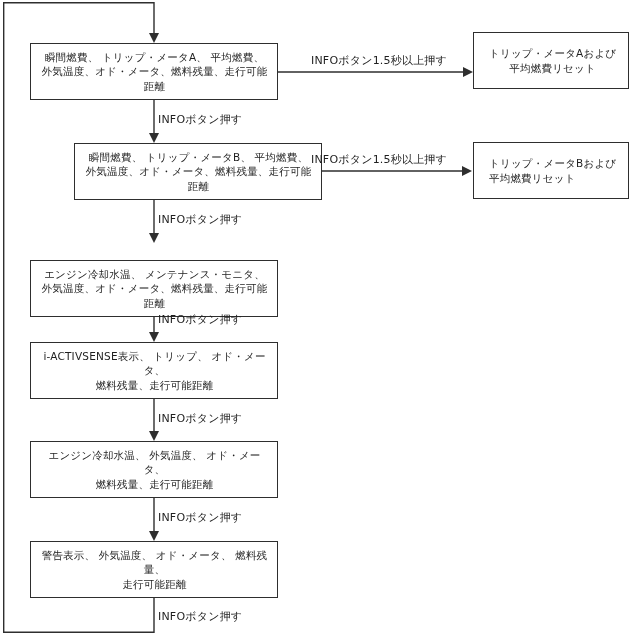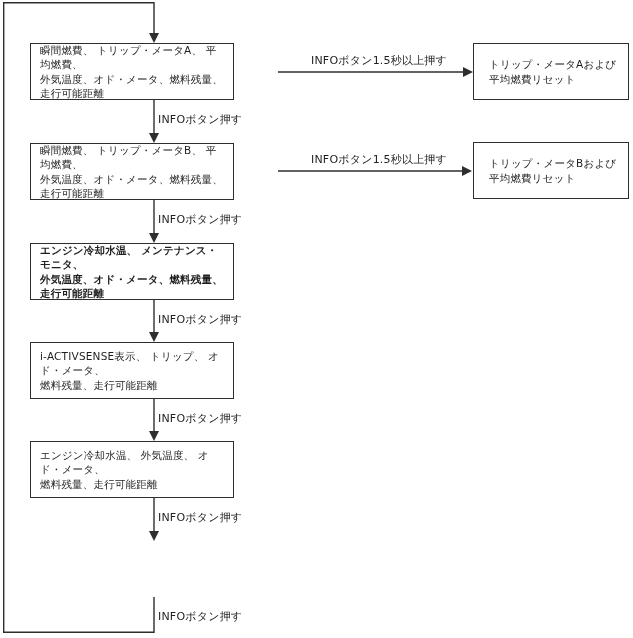--- a/index.html
+++ b/index.html
@@ -30,49 +30,50 @@
   }
   .flow-box .txt {
     white-space: pre-line;
     font-size: 10.5px;
     line-height: 14.5px;
     color: #1f1f1f;
     letter-spacing: 0.2px;
   }
   .main-box {
     left: 30px;
-    width: 204px;
+    width: 248px;
     height: 57px;
     padding-left: 9px;
     padding-right: 8px;
+    text-align: center;
   }
   .side-box {
     left: 473px;
     width: 156px;
     height: 57px;
     padding-left: 15px;
     padding-right: 4px;
   }
   .arrow-label {
     position: absolute;
     font-size: 11px;
     line-height: 13px;
     color: #1f1f1f;
     white-space: nowrap;
     letter-spacing: 0.2px;
   }
   .lbl-down { left: 158px; }
   .lbl-right { left: 311px; }
   .b1 { top: 43px; }
-  .b2 { top: 143px; }
-  .b3 { top: 243px; font-weight: bold; }
+  .b2 { top: 143px; margin-left: 44px; }
+  .b3 { top: 260px; }
   .b4 { top: 342px; }
   .b5 { top: 441px; }
   .b6 { top: 541px; }
-  .s1 { top: 43px; }
+  .s1 { top: 32px; text-align: center; }
   .s2 { top: 142px; }
   .ld1 { top: 113px; }
   .ld2 { top: 213px; }
   .ld3 { top: 313px; }
   .ld4 { top: 412px; }
   .ld5 { top: 511px; }
   .ld6 { top: 610px; }
   .lr1 { top: 54px; }
   .lr2 { top: 153px; }
 </style>
@@ -117,20 +118,24 @@
 外気温度、オド・メータ、燃料残量、走行可能距離</span>
   </div>
   <div class="flow-box main-box b4">
     <span class="txt">i-ACTIVSENSE表示、 トリップ、 オド・メータ、
 燃料残量、走行可能距離</span>
   </div>
   <div class="flow-box main-box b5">
     <span class="txt">エンジン冷却水温、 外気温度、 オド・メータ、
 燃料残量、走行可能距離</span>
   </div>
+  <div class="flow-box main-box b6">
+    <span class="txt">警告表示、 外気温度、 オド・メータ、 燃料残量、
+走行可能距離</span>
+  </div>
 
   <div class="flow-box side-box s1">
     <span class="txt">トリップ・メータAおよび
 平均燃費リセット</span>
   </div>
   <div class="flow-box side-box s2">
     <span class="txt">トリップ・メータBおよび
 平均燃費リセット</span>
   </div>
 

